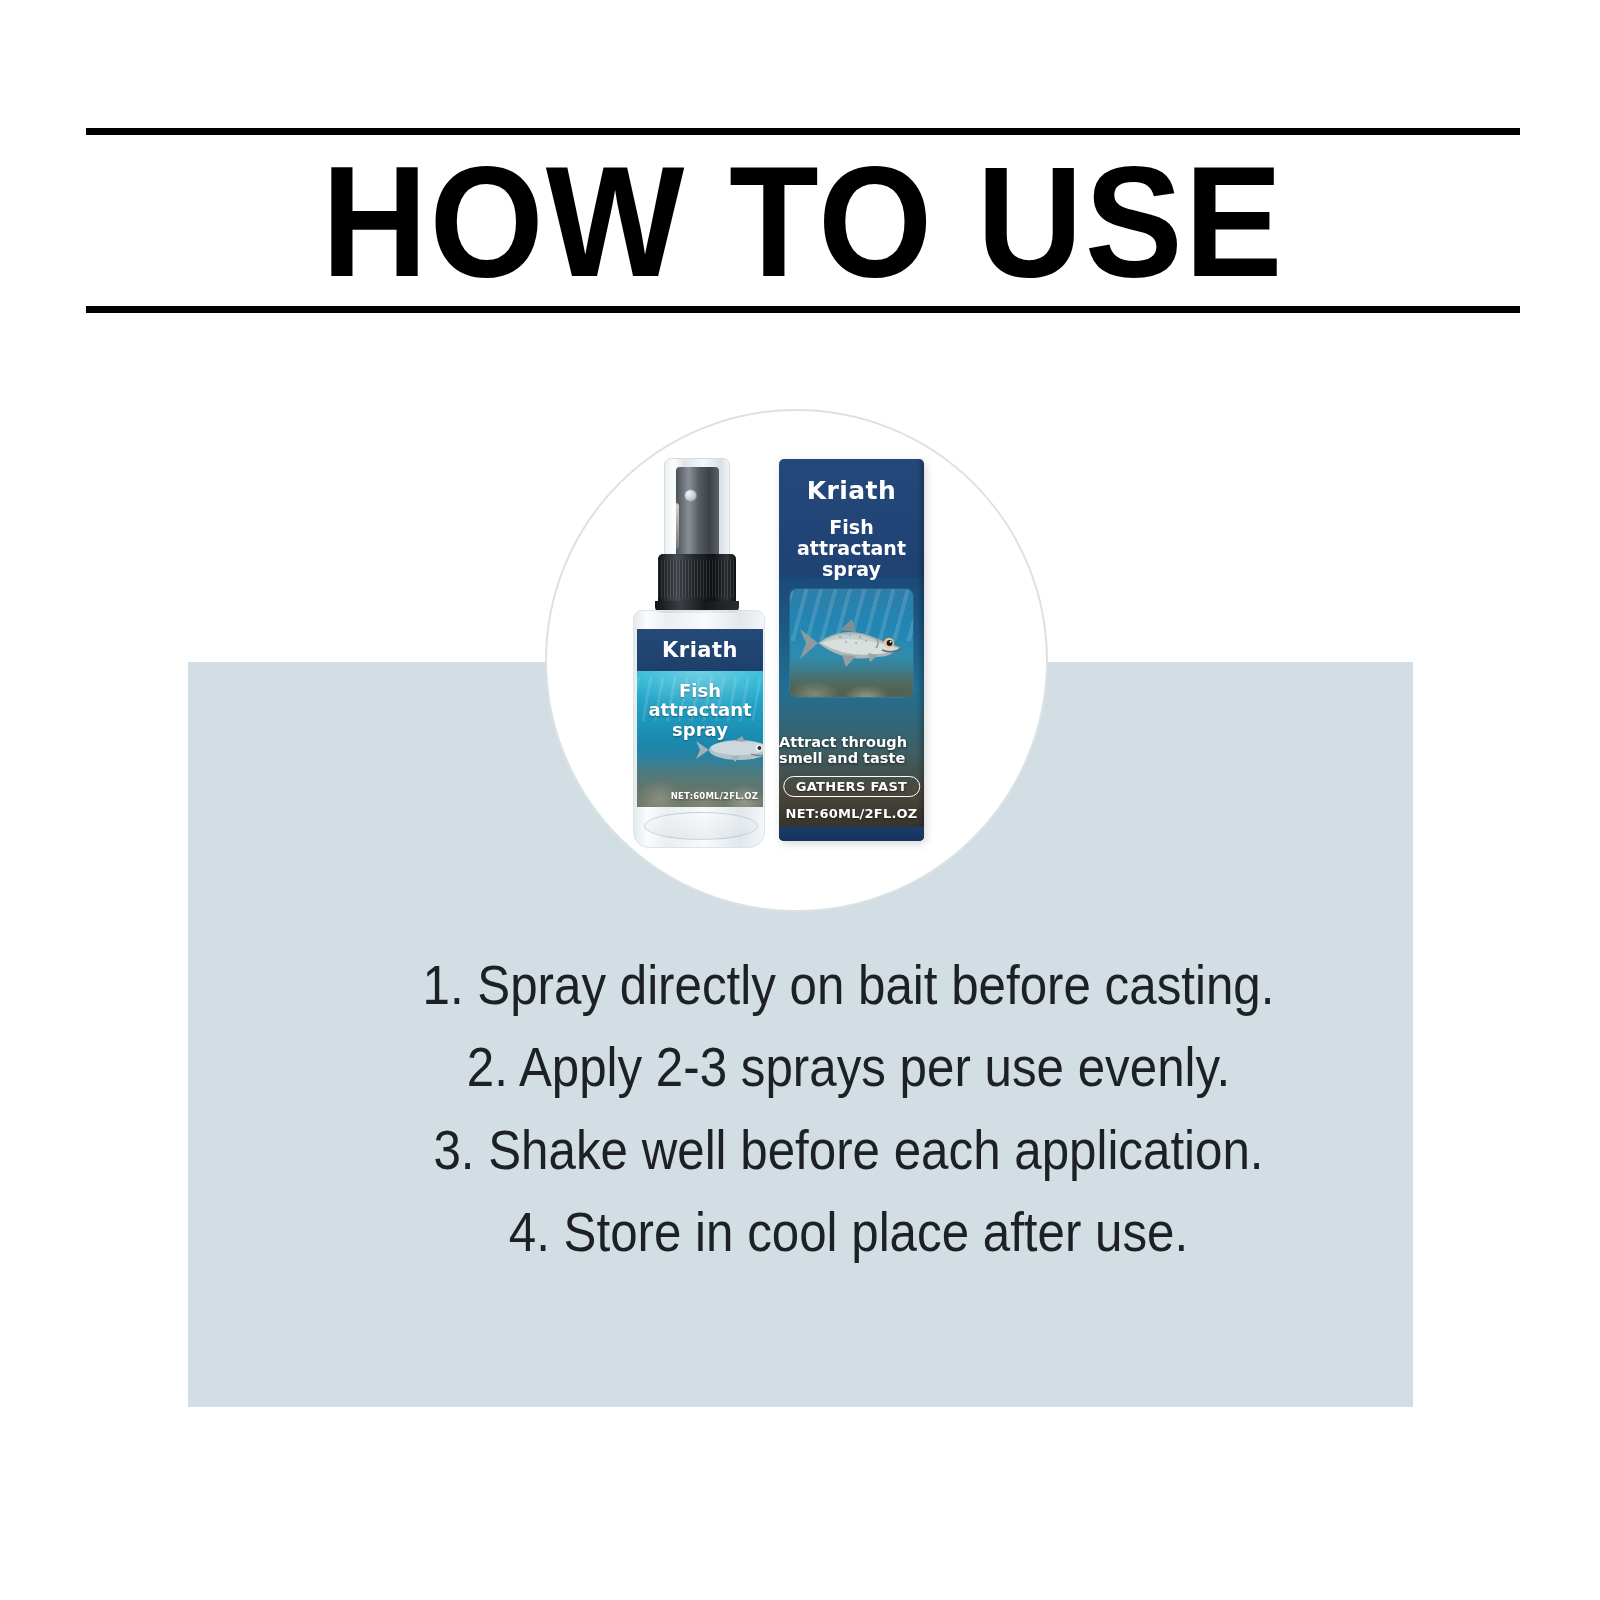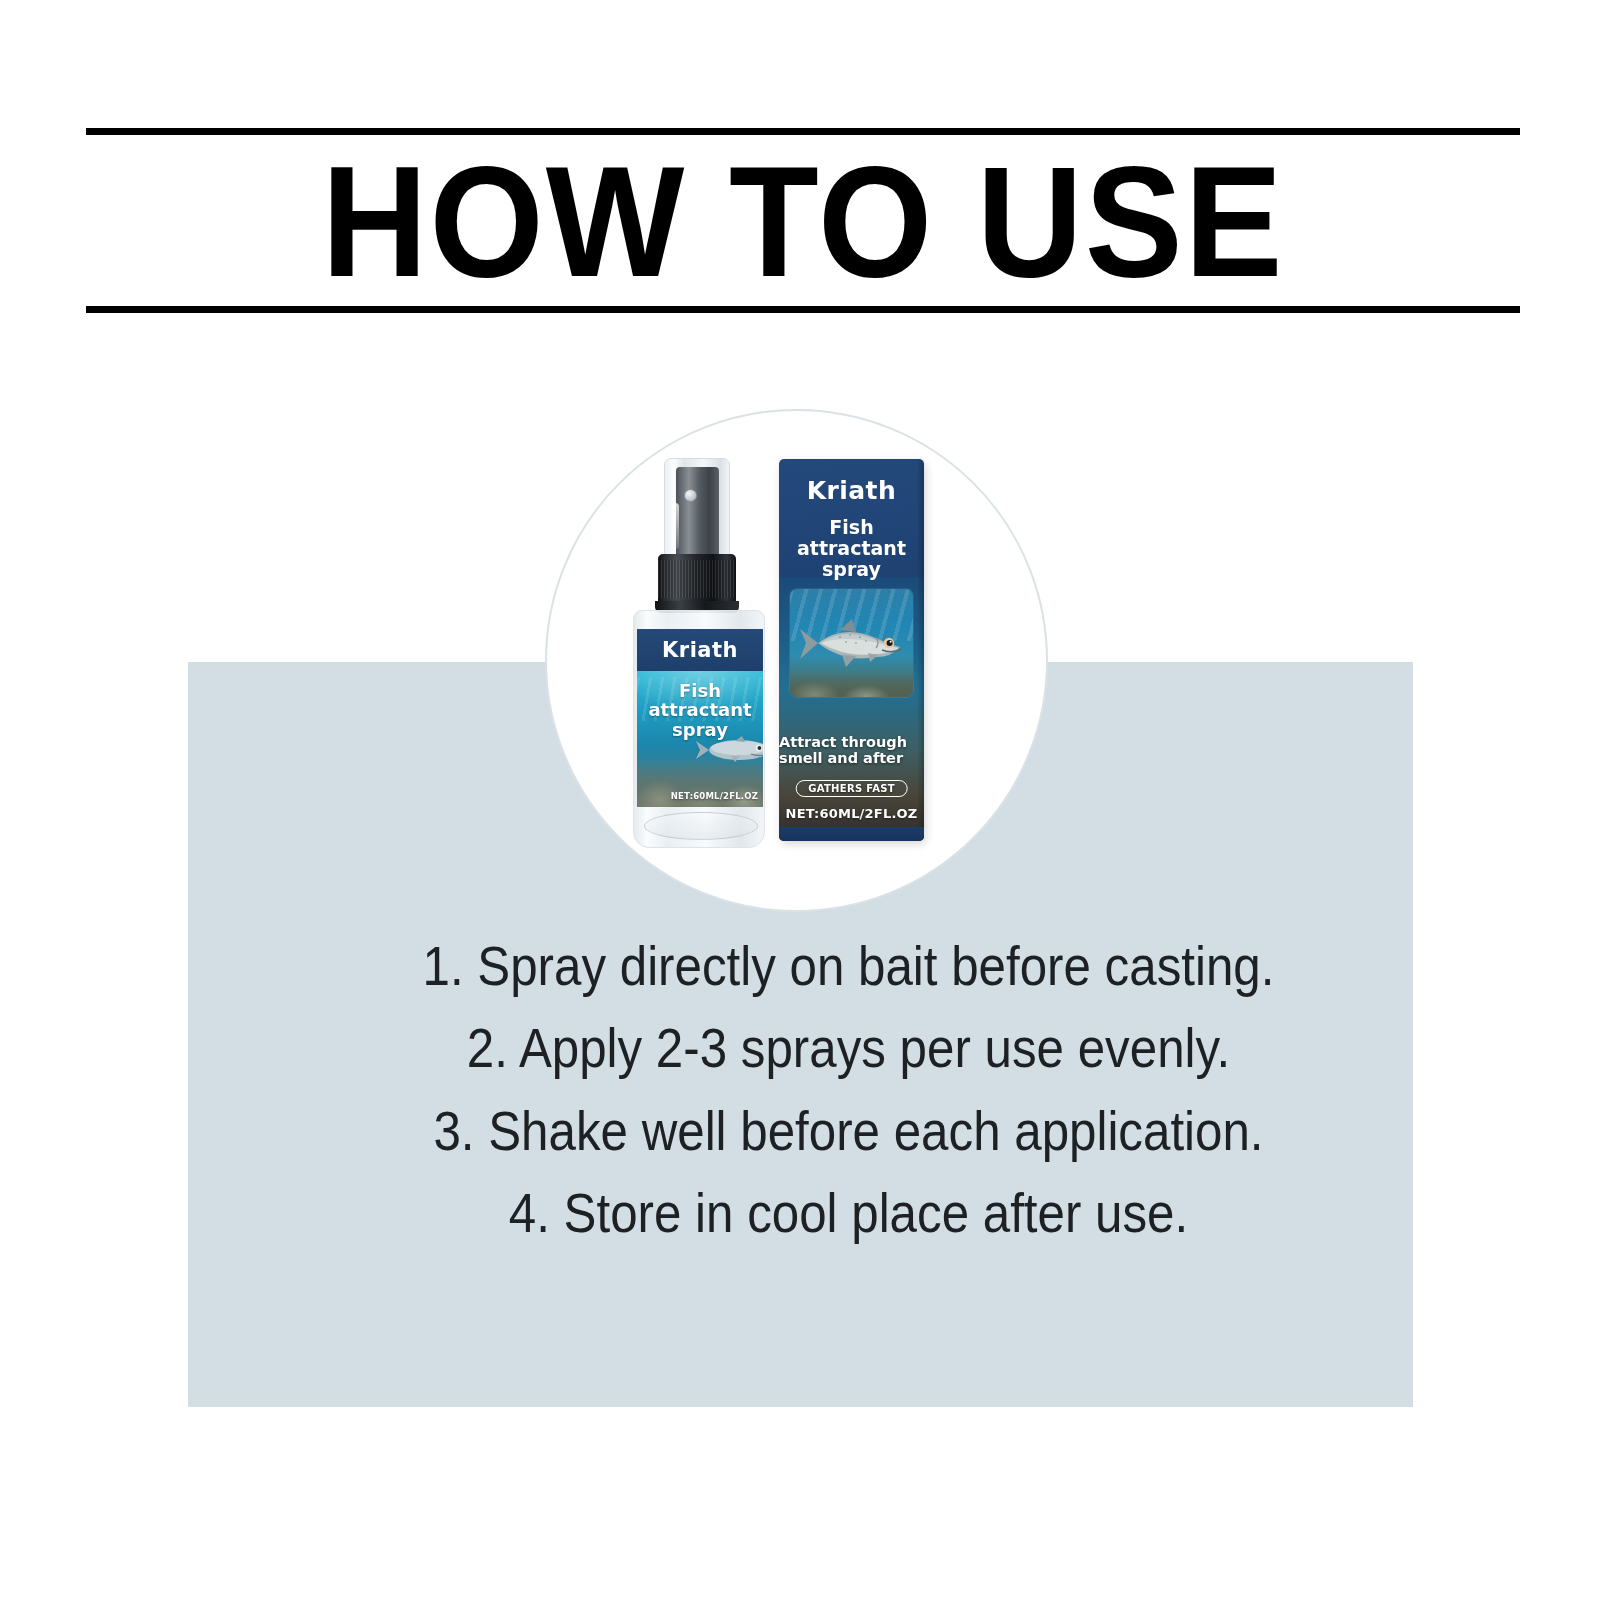--- a/index.html
+++ b/index.html
@@ -371,21 +371,21 @@
   .box-badge {
     position: absolute;
     left: 50%;
     bottom: 44px;
     transform: translateX(-50%);
     padding: 2px 12px;
     border: 1.5px solid #ffffff;
     border-radius: 11px;
     color: #ffffff;
     font-weight: bold;
-    font-size: 10px;
+    font-size: 13px;
     letter-spacing: 0.3px;
     white-space: nowrap;
     font-family: "DejaVu Sans", sans-serif;
     text-shadow: 0 1px 2px rgba(0,0,0,0.55);
     z-index: 3;
   }
   .box-net {
     position: absolute;
     left: 0; bottom: 20px; width: 100%;
     text-align: center;
@@ -400,21 +400,21 @@
   .box-bottom-band {
     position:absolute; left:0; right:0; bottom:0; height:14px;
     background: linear-gradient(180deg,#1c3c69,#16335b);
     z-index: 2;
   }
 
   
   #instructions {
     position: absolute;
     left: 188px;
-    top: 925px;
+    top: 944px;
     width: 1321px;
     text-align: center;
   }
   .instruction-line {
     font-family: "Liberation Sans Narrow", "Liberation Sans", sans-serif;
     font-size: 56px;
     font-weight: normal;
     color: #1d2124;
     line-height: 1.47;
     transform: scaleX(0.88);
@@ -508,21 +508,21 @@
             <circle cx="64" cy="24" r="1.2"></circle>
               <circle cx="50" cy="29" r="1"></circle>
             <circle cx="60" cy="30" r="1.1"></circle>
               <circle cx="70" cy="28" r="1"></circle>
           </g>
         </svg>
       </div>
 
       <div class="box-tagline">
         <div>Attract through</div>
-        <div>smell and after</div>
+        <div>smell and taste</div>
       </div>
 
       <div class="box-badge">GATHERS FAST</div>
       <div class="box-net">NET:60ML/2FL.OZ</div>
       <div class="box-bottom-band"></div>
       <div class="box-edge"></div>
     </div>
 
   </div>
 </div>

